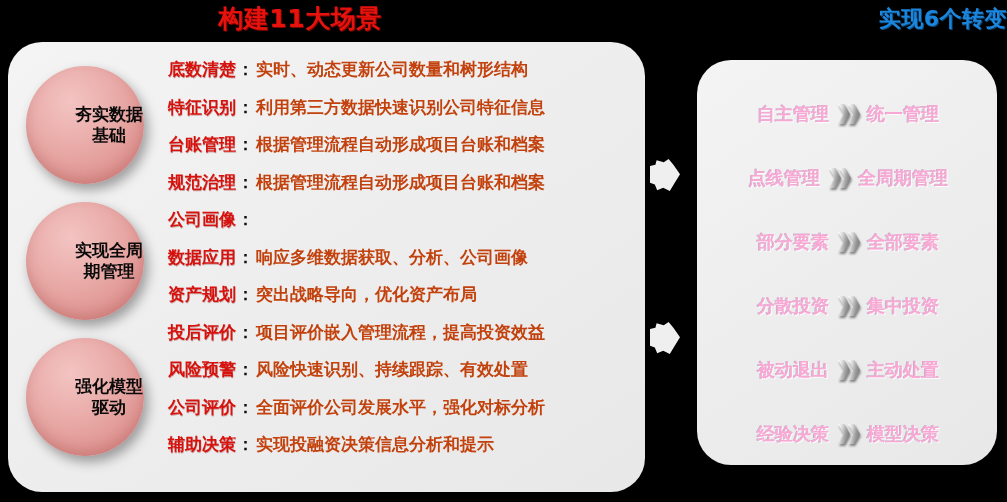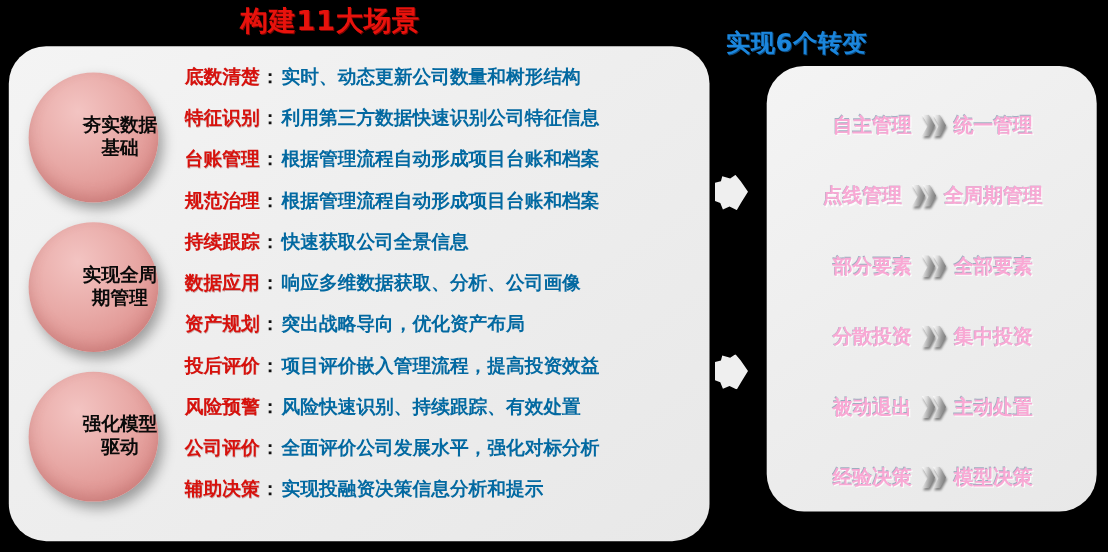--- a/index.html
+++ b/index.html
@@ -29,25 +29,24 @@
     width: 600px;
     text-align: center;
     font-size: 25px;
     color: #e8120c;
     text-shadow: 1px 1px 0 #7a0603, 2px 2px 1px rgba(0,0,0,0.55);
   }
   #title-right {
     left: 660px;
     top: 4px;
     width: 347px;
-    text-align: left;
+    text-align: right;
     font-size: 22px;
     color: #1b86dd;
     text-shadow: 1px 1px 0 #0d4a7d, 2px 2px 1px rgba(0,0,0,0.55);
-    margin-top: 20px;
   }
 
   
   .panel {
     position: absolute;
     background: linear-gradient(145deg, #f4f4f4 0%, #eeeeee 45%, #e8e8e8 100%);
     border-radius: 34px;
     box-shadow: 6px 8px 16px rgba(0,0,0,0.55);
   }
   #panel-left {
@@ -106,21 +105,21 @@
     text-shadow: 0.5px 0.5px 0 rgba(120,0,0,0.30);
     flex: 0 0 auto;
   }
   .scenario-colon {
     color: #111111;
     font-size: 17px;
     font-weight: bold;
     padding: 0 2px 0 1px;
   }
   .scenario-val {
-    color: #0369a1;
+    color: #c2410c;
     font-size: 17px;
     font-weight: bold;
     flex: 0 0 auto;
   }
 
   
   .connector {
     position: absolute;
     width: 30px;
     height: 32px;
@@ -206,23 +205,22 @@
       <span class="scenario-key">台账管理</span>
       <span class="scenario-colon">：</span>
       <span class="scenario-val">根据管理流程自动形成项目台账和档案</span>
     </div>
     <div class="scenario-row">
       <span class="scenario-key">规范治理</span>
       <span class="scenario-colon">：</span>
       <span class="scenario-val">根据管理流程自动形成项目台账和档案</span>
     </div>
     <div class="scenario-row">
-      <span class="scenario-key">持续跟踪</span>
-      <span class="scenario-colon">：</span>
-      <span class="scenario-val">快速获取公司全景信息</span>
+      <span class="scenario-key">公司画像</span>
+      <span class="scenario-colon">：</span>
     </div>
     <div class="scenario-row">
       <span class="scenario-key">数据应用</span>
       <span class="scenario-colon">：</span>
       <span class="scenario-val">响应多维数据获取、分析、公司画像</span>
     </div>
     <div class="scenario-row">
       <span class="scenario-key">资产规划</span>
       <span class="scenario-colon">：</span>
       <span class="scenario-val">突出战略导向，优化资产布局</span>

